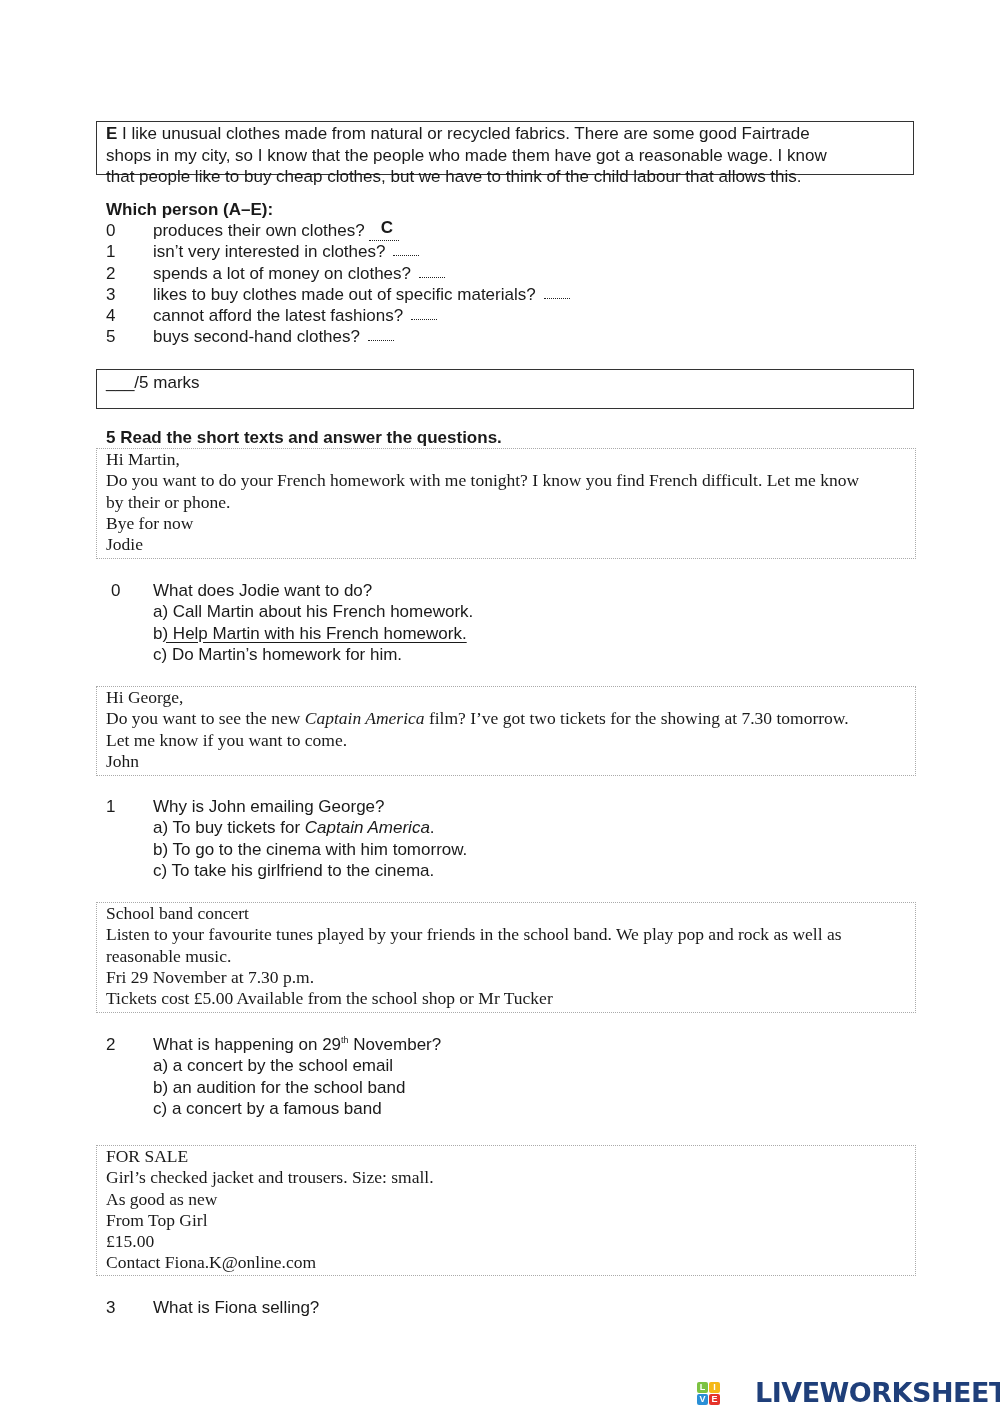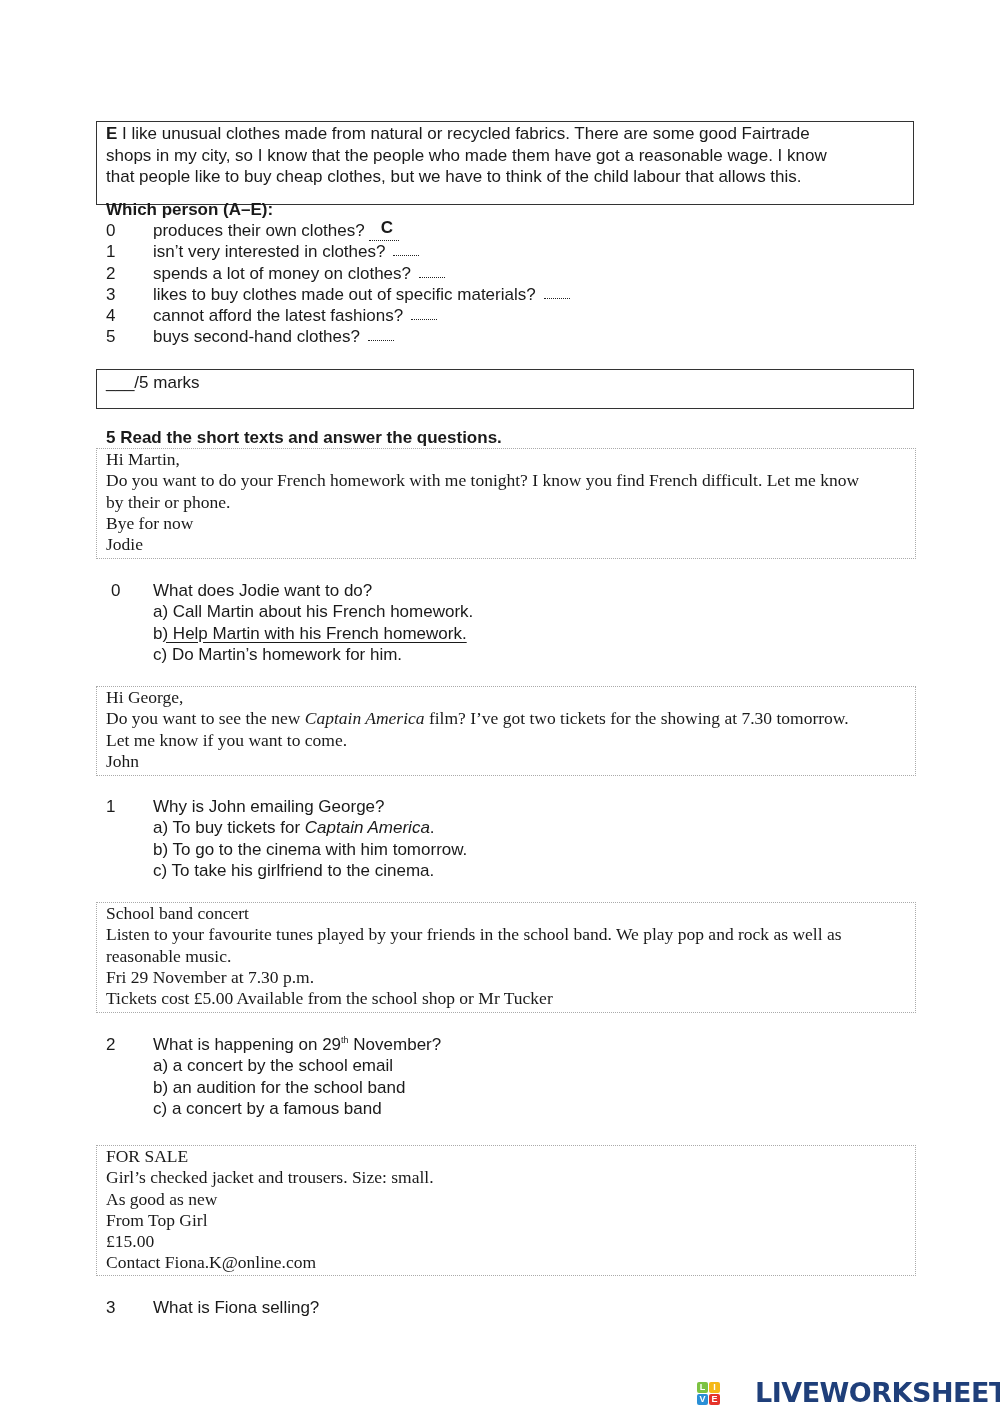--- a/index.html
+++ b/index.html
@@ -4,21 +4,21 @@
   <style>
     html, body { margin: 0; padding: 0; background: #ffffff; }
     body { width: 1000px; height: 1413px; position: relative; overflow: hidden; color: #1a1a1a; }
     .sans { font-family: "Liberation Sans", sans-serif; font-size: 17px; }
     .serif { font-family: "Liberation Serif", serif; font-size: 17.5px; }
 
     .box-solid {
       position: absolute; left: 96px; width: 818px;
       border: 1px solid #333; box-sizing: border-box;
     }
-    .box-e { top: 121px; height: 84px; padding: 1px 9px; line-height: 21.5px; }
+    .box-e { top: 121px; height: 54px; padding: 1px 9px; line-height: 21.5px; }
     .box-marks { top: 369px; height: 40px; padding: 2px 9px; line-height: 21px; }
 
     .box-dotted {
       position: absolute; left: 96px; width: 820px;
       border: 1px dotted #aaa; box-sizing: border-box;
       padding: 0 9px; line-height: 21.3px;
     }
     .line { display: block; white-space: nowrap; }
 
     .heading { position: absolute; left: 106px; font-weight: bold; }

